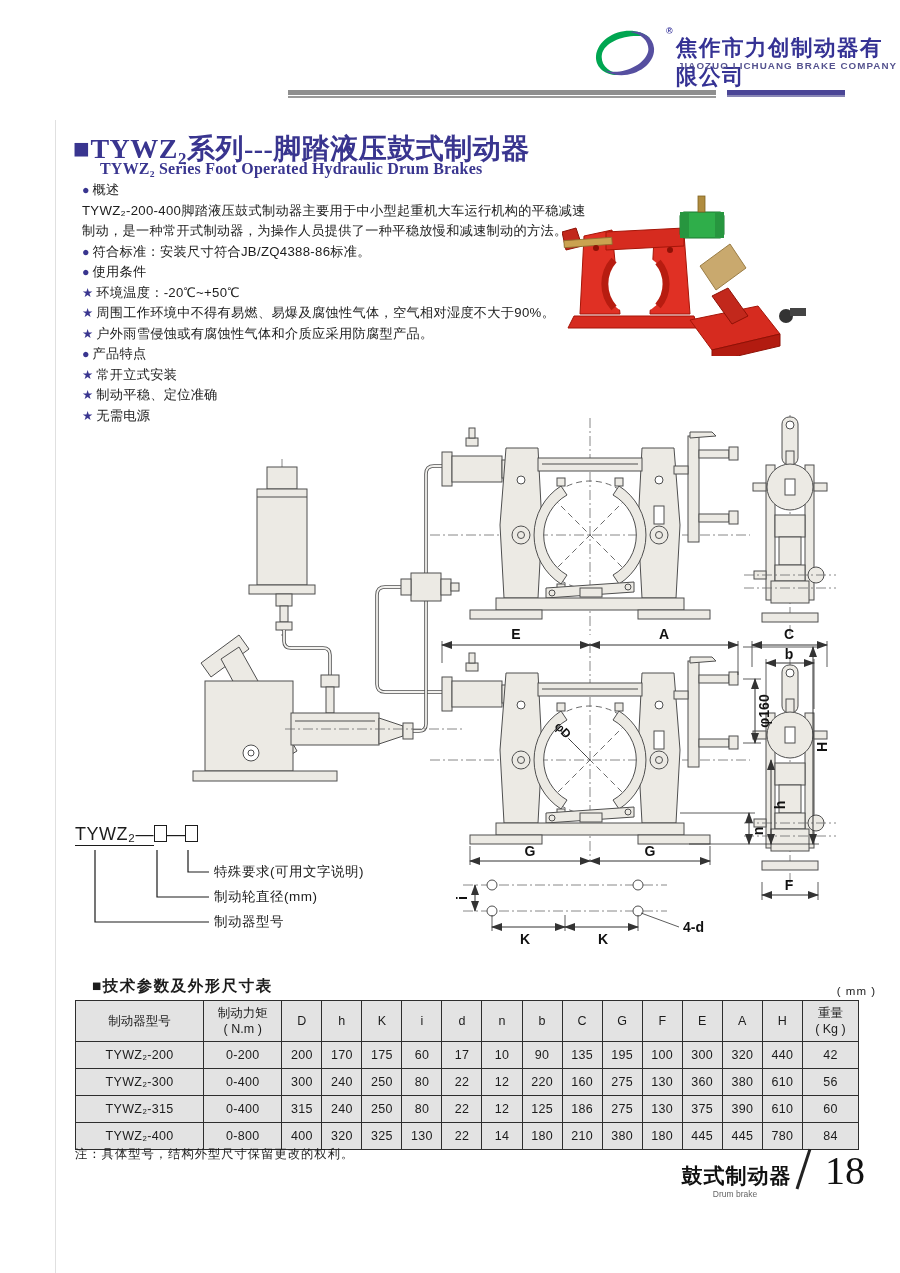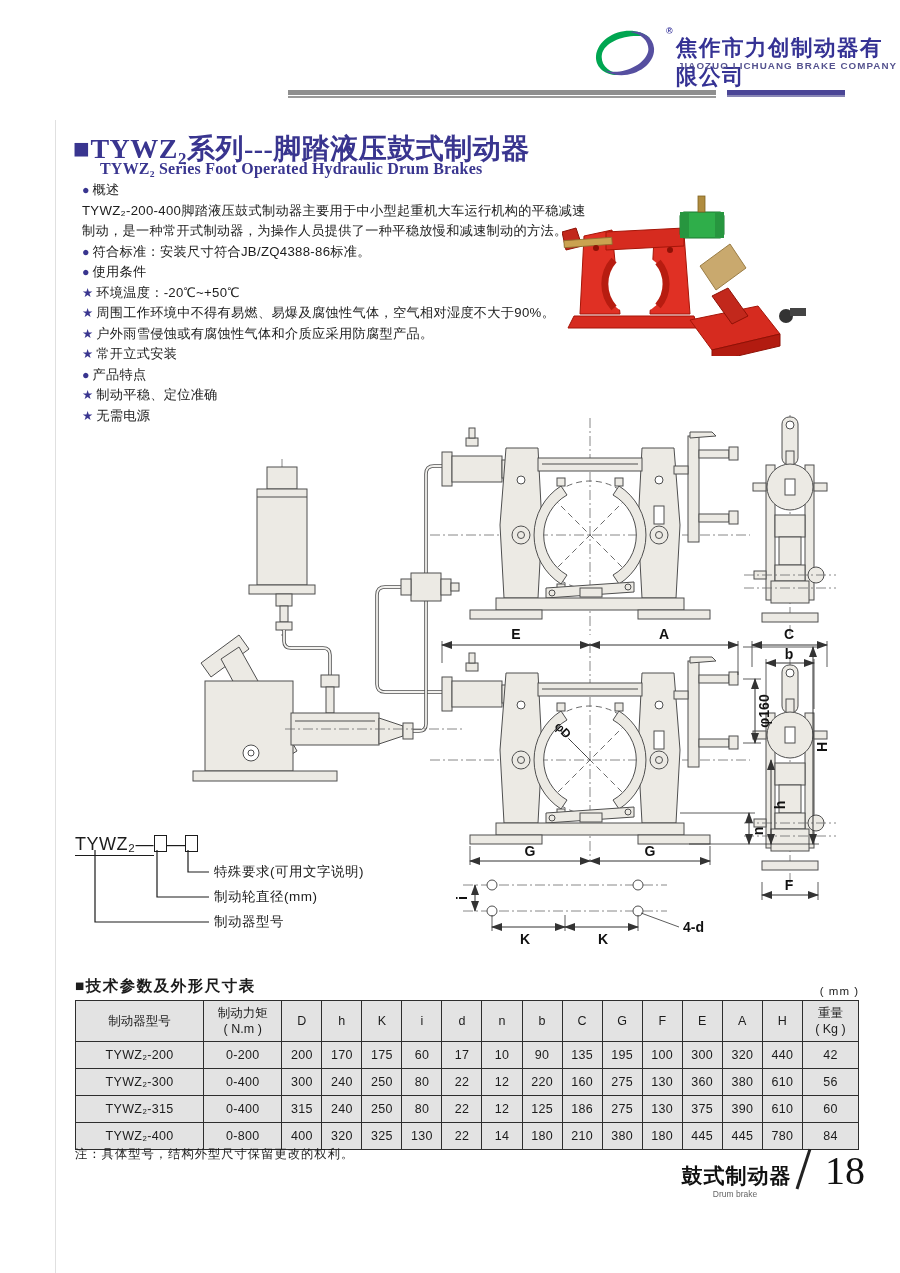--- a/index.html
+++ b/index.html
@@ -38,29 +38,29 @@
   .pipe-o{fill:none;stroke:#4f4f4f;stroke-width:3.5;}
   .pipe-i{fill:none;stroke:#f2f1ee;stroke-width:1.8;}
   text.dl{font-family:"Liberation Sans",sans-serif;font-size:14px;font-weight:bold;fill:#111;}
 
   
   .photo-svg{left:562px;top:188px;}
 
   
   .mm{left:75px;top:798px;width:430px;height:142px;}
   .mm-head{font-size:15.5px;font-weight:bold;letter-spacing:2px;}
-  .mm-line{position:absolute;left:0;top:26px;font-size:18px;letter-spacing:0.5px;height:24px;margin-top:10px;}
+  .mm-line{position:absolute;left:0;top:26px;font-size:18px;letter-spacing:0.5px;height:24px;}
   .mm-u{border-bottom:1.5px solid #1c1c1c;padding-bottom:1px;}
   .mm-box{display:inline-block;width:11px;height:15px;border:1.5px solid #1c1c1c;vertical-align:-2px;}
   .mm-svg{position:absolute;left:0;top:50px;}
   .mmline{fill:none;stroke:#1c1c1c;stroke-width:1.2;}
   text.mml{font-family:"Liberation Sans",sans-serif;font-size:13.5px;fill:#1c1c1c;letter-spacing:0.5px;}
 
   
-  .spec-head{left:75px;top:976px;width:784px;display:flex;justify-content:space-between;align-items:flex-end;}
+  .spec-head{left:92px;top:976px;width:784px;display:flex;justify-content:space-between;align-items:flex-end;}
   .spec-title{font-size:15.5px;font-weight:bold;letter-spacing:1.5px;}
   .spec-unit{font-size:11.5px;letter-spacing:1px;}
   .spec-table{left:75px;top:1000px;border-collapse:collapse;table-layout:fixed;width:784px;border:1.5px solid #2e2e2e;}
   .spec-table th,.spec-table td{border:1px solid #2e2e2e;background:#e3e3e3;text-align:center;padding:0;font-size:12.5px;}
   .spec-table th{height:40px;font-weight:normal;white-space:pre-line;line-height:1.3;}
   .spec-table td{height:26px;letter-spacing:0.3px;}
   .spec-note{left:75px;top:1146px;font-size:12.3px;letter-spacing:1px;}
 
   
   .footer{left:615px;top:1148px;width:250px;display:flex;justify-content:flex-end;align-items:flex-start;}
@@ -91,22 +91,22 @@
   <div class="abs title-en">TYWZ₂ Series Foot Operated Hydraulic Drum Brakes</div>
 
   <div class="abs bullet-list">
       <div class="brow"><span class="mk">●</span><span class="bt">概述</span></div>
       <div class="brow"><span class="bt">TYWZ₂-200-400脚踏液压鼓式制动器主要用于中小型起重机大车运行机构的平稳减速制动，是一种常开式制动器，为操作人员提供了一种平稳放慢和减速制动的方法。</span></div>
       <div class="brow"><span class="mk">●</span><span class="bt">符合标准：安装尺寸符合JB/ZQ4388-86标准。</span></div>
       <div class="brow"><span class="mk">●</span><span class="bt">使用条件</span></div>
       <div class="brow"><span class="mk">★</span><span class="bt">环境温度：-20℃~+50℃</span></div>
       <div class="brow"><span class="mk">★</span><span class="bt">周围工作环境中不得有易燃、易爆及腐蚀性气体，空气相对湿度不大于90%。</span></div>
       <div class="brow"><span class="mk">★</span><span class="bt">户外雨雪侵蚀或有腐蚀性气体和介质应采用防腐型产品。</span></div>
+      <div class="brow"><span class="mk">●</span><span class="bt">产品特点</span></div>
       <div class="brow"><span class="mk">★</span><span class="bt">常开立式安装</span></div>
-      <div class="brow"><span class="mk">●</span><span class="bt">产品特点</span></div>
       <div class="brow"><span class="mk">★</span><span class="bt">制动平稳、定位准确</span></div>
       <div class="brow"><span class="mk">★</span><span class="bt">无需电源</span></div>
     </div>
 
   <svg class="abs photo-svg" width="245" height="168" viewBox="0 0 245 168">
     <g>
       <polygon points="12,128 132,128 136,140 6,140" fill="#d62b1f" stroke="#a51508" stroke-width="1"></polygon>
       <polygon points="22,48 50,42 58,126 18,126" fill="#e03024" stroke="#a51508" stroke-width="1"></polygon>
       <polygon points="92,50 122,46 128,126 88,126" fill="#e03024" stroke="#a51508" stroke-width="1"></polygon>
       <polygon points="44,44 122,40 122,58 44,62" fill="#d62b1f" stroke="#a51508" stroke-width="1"></polygon>

